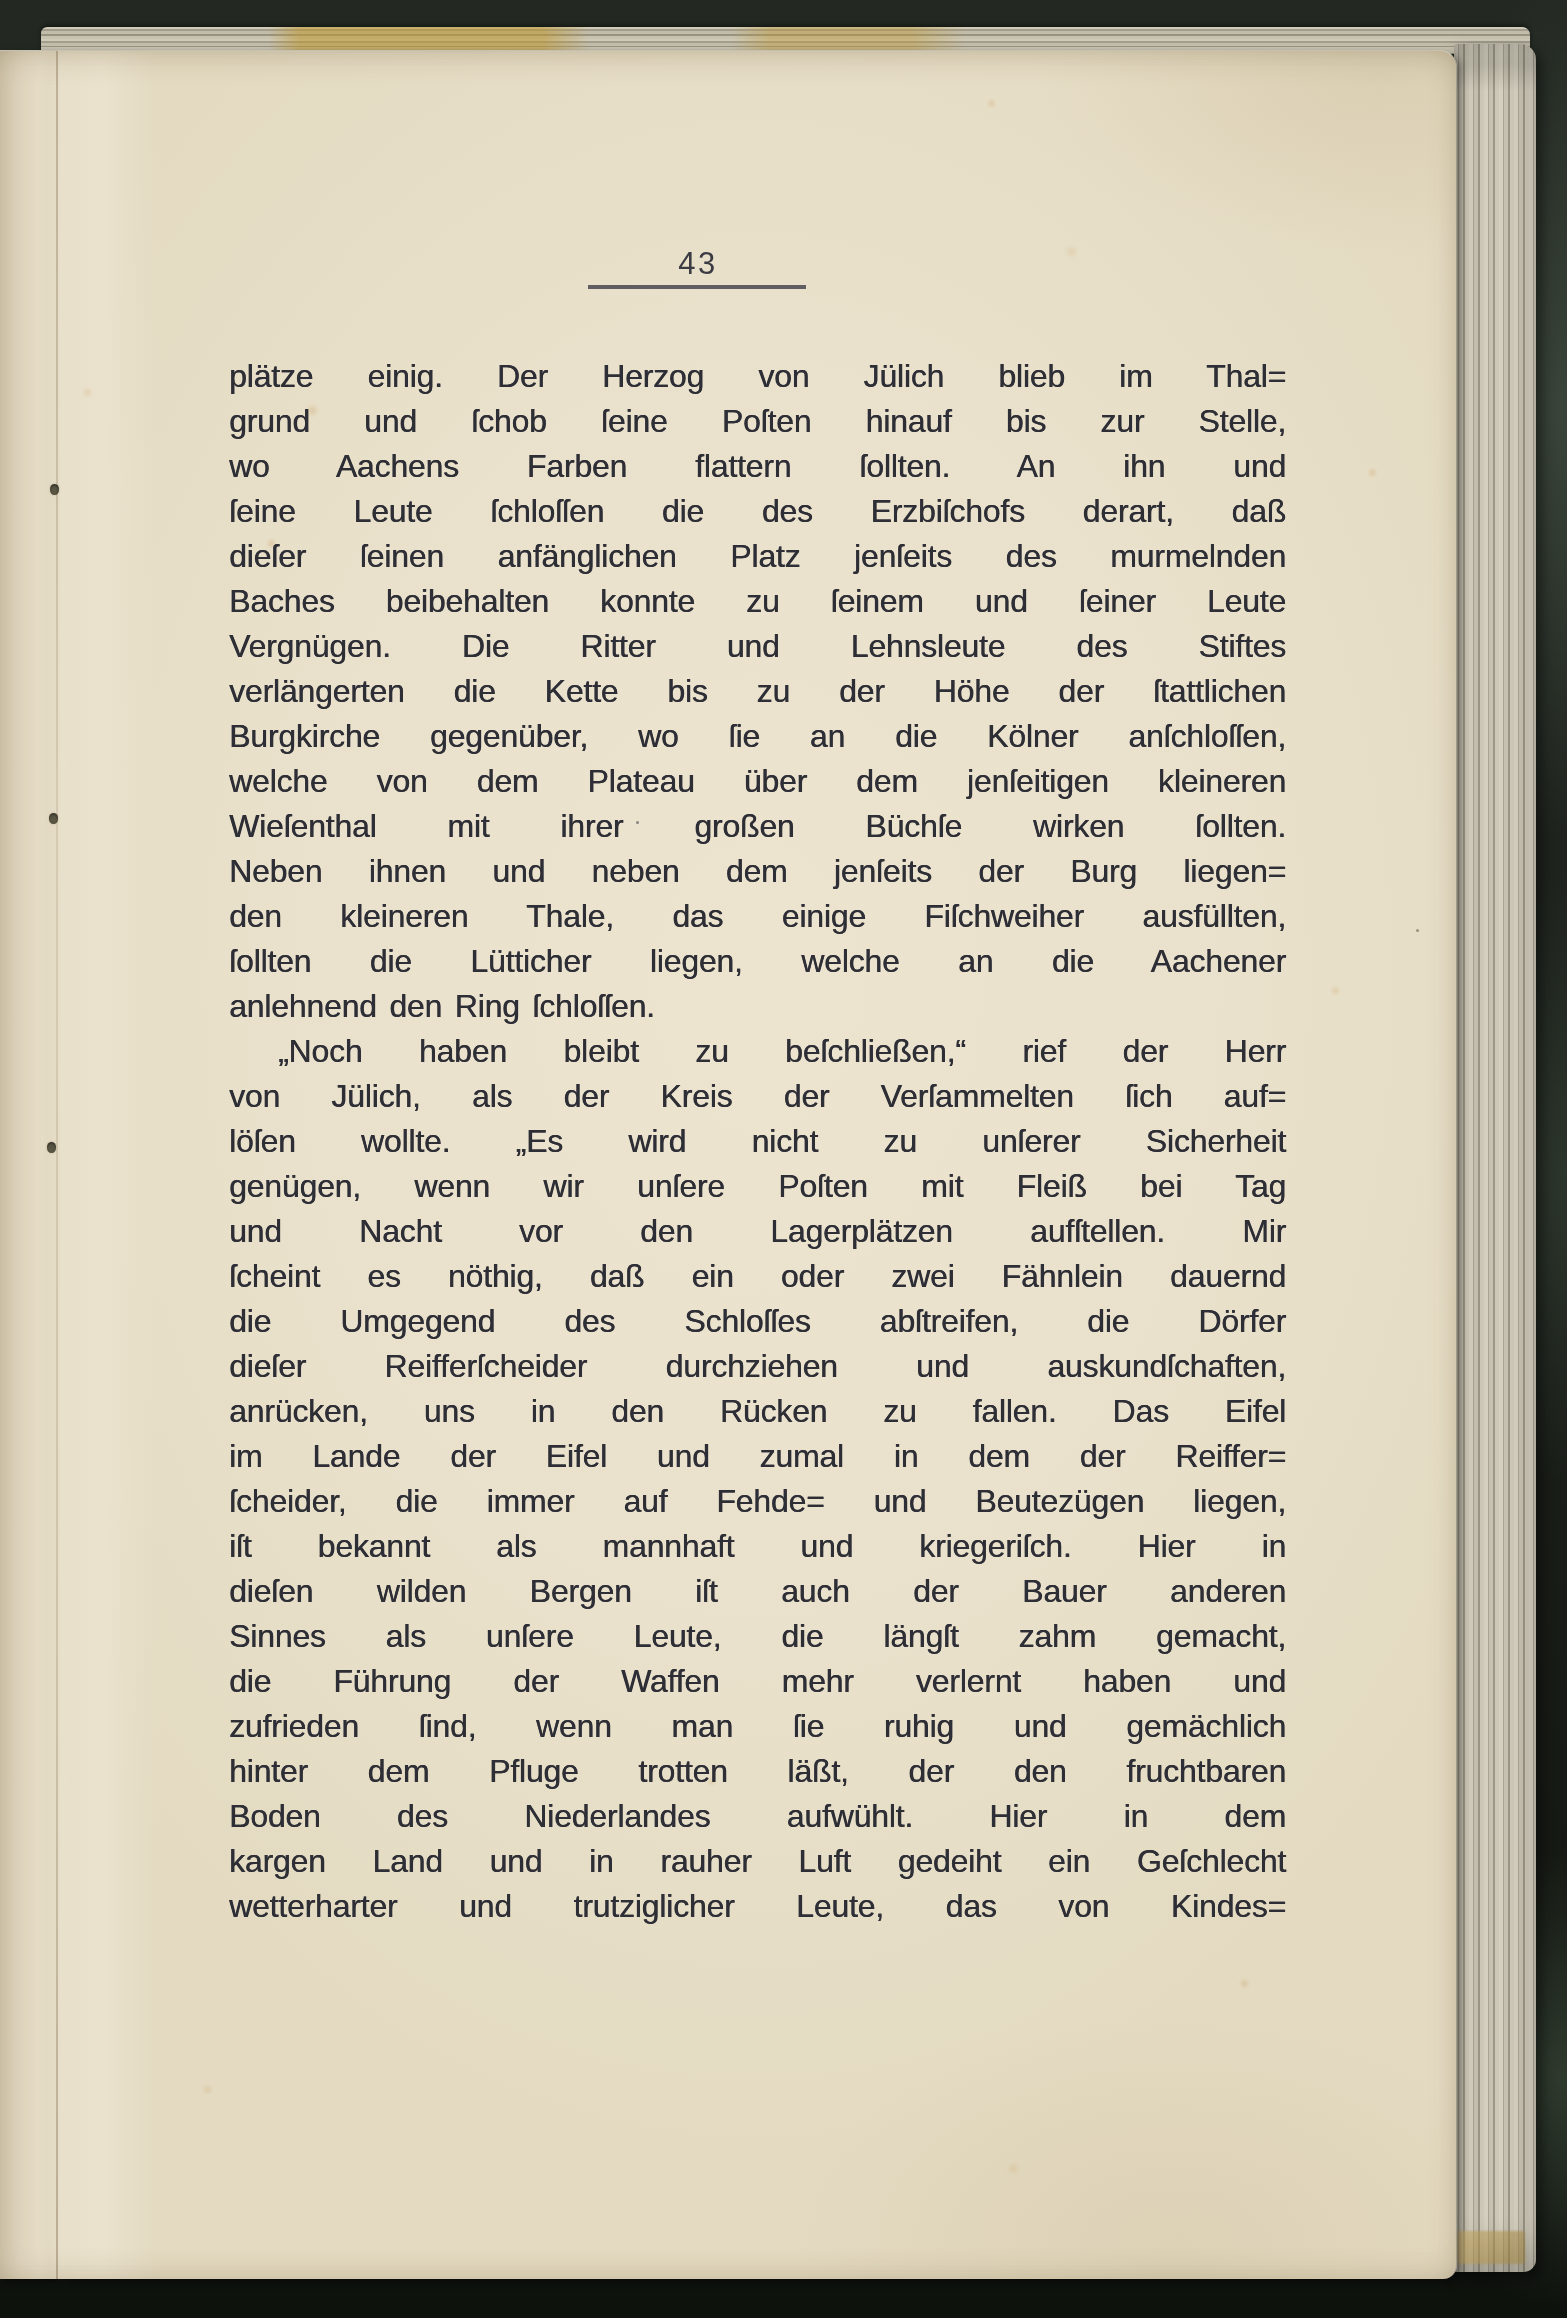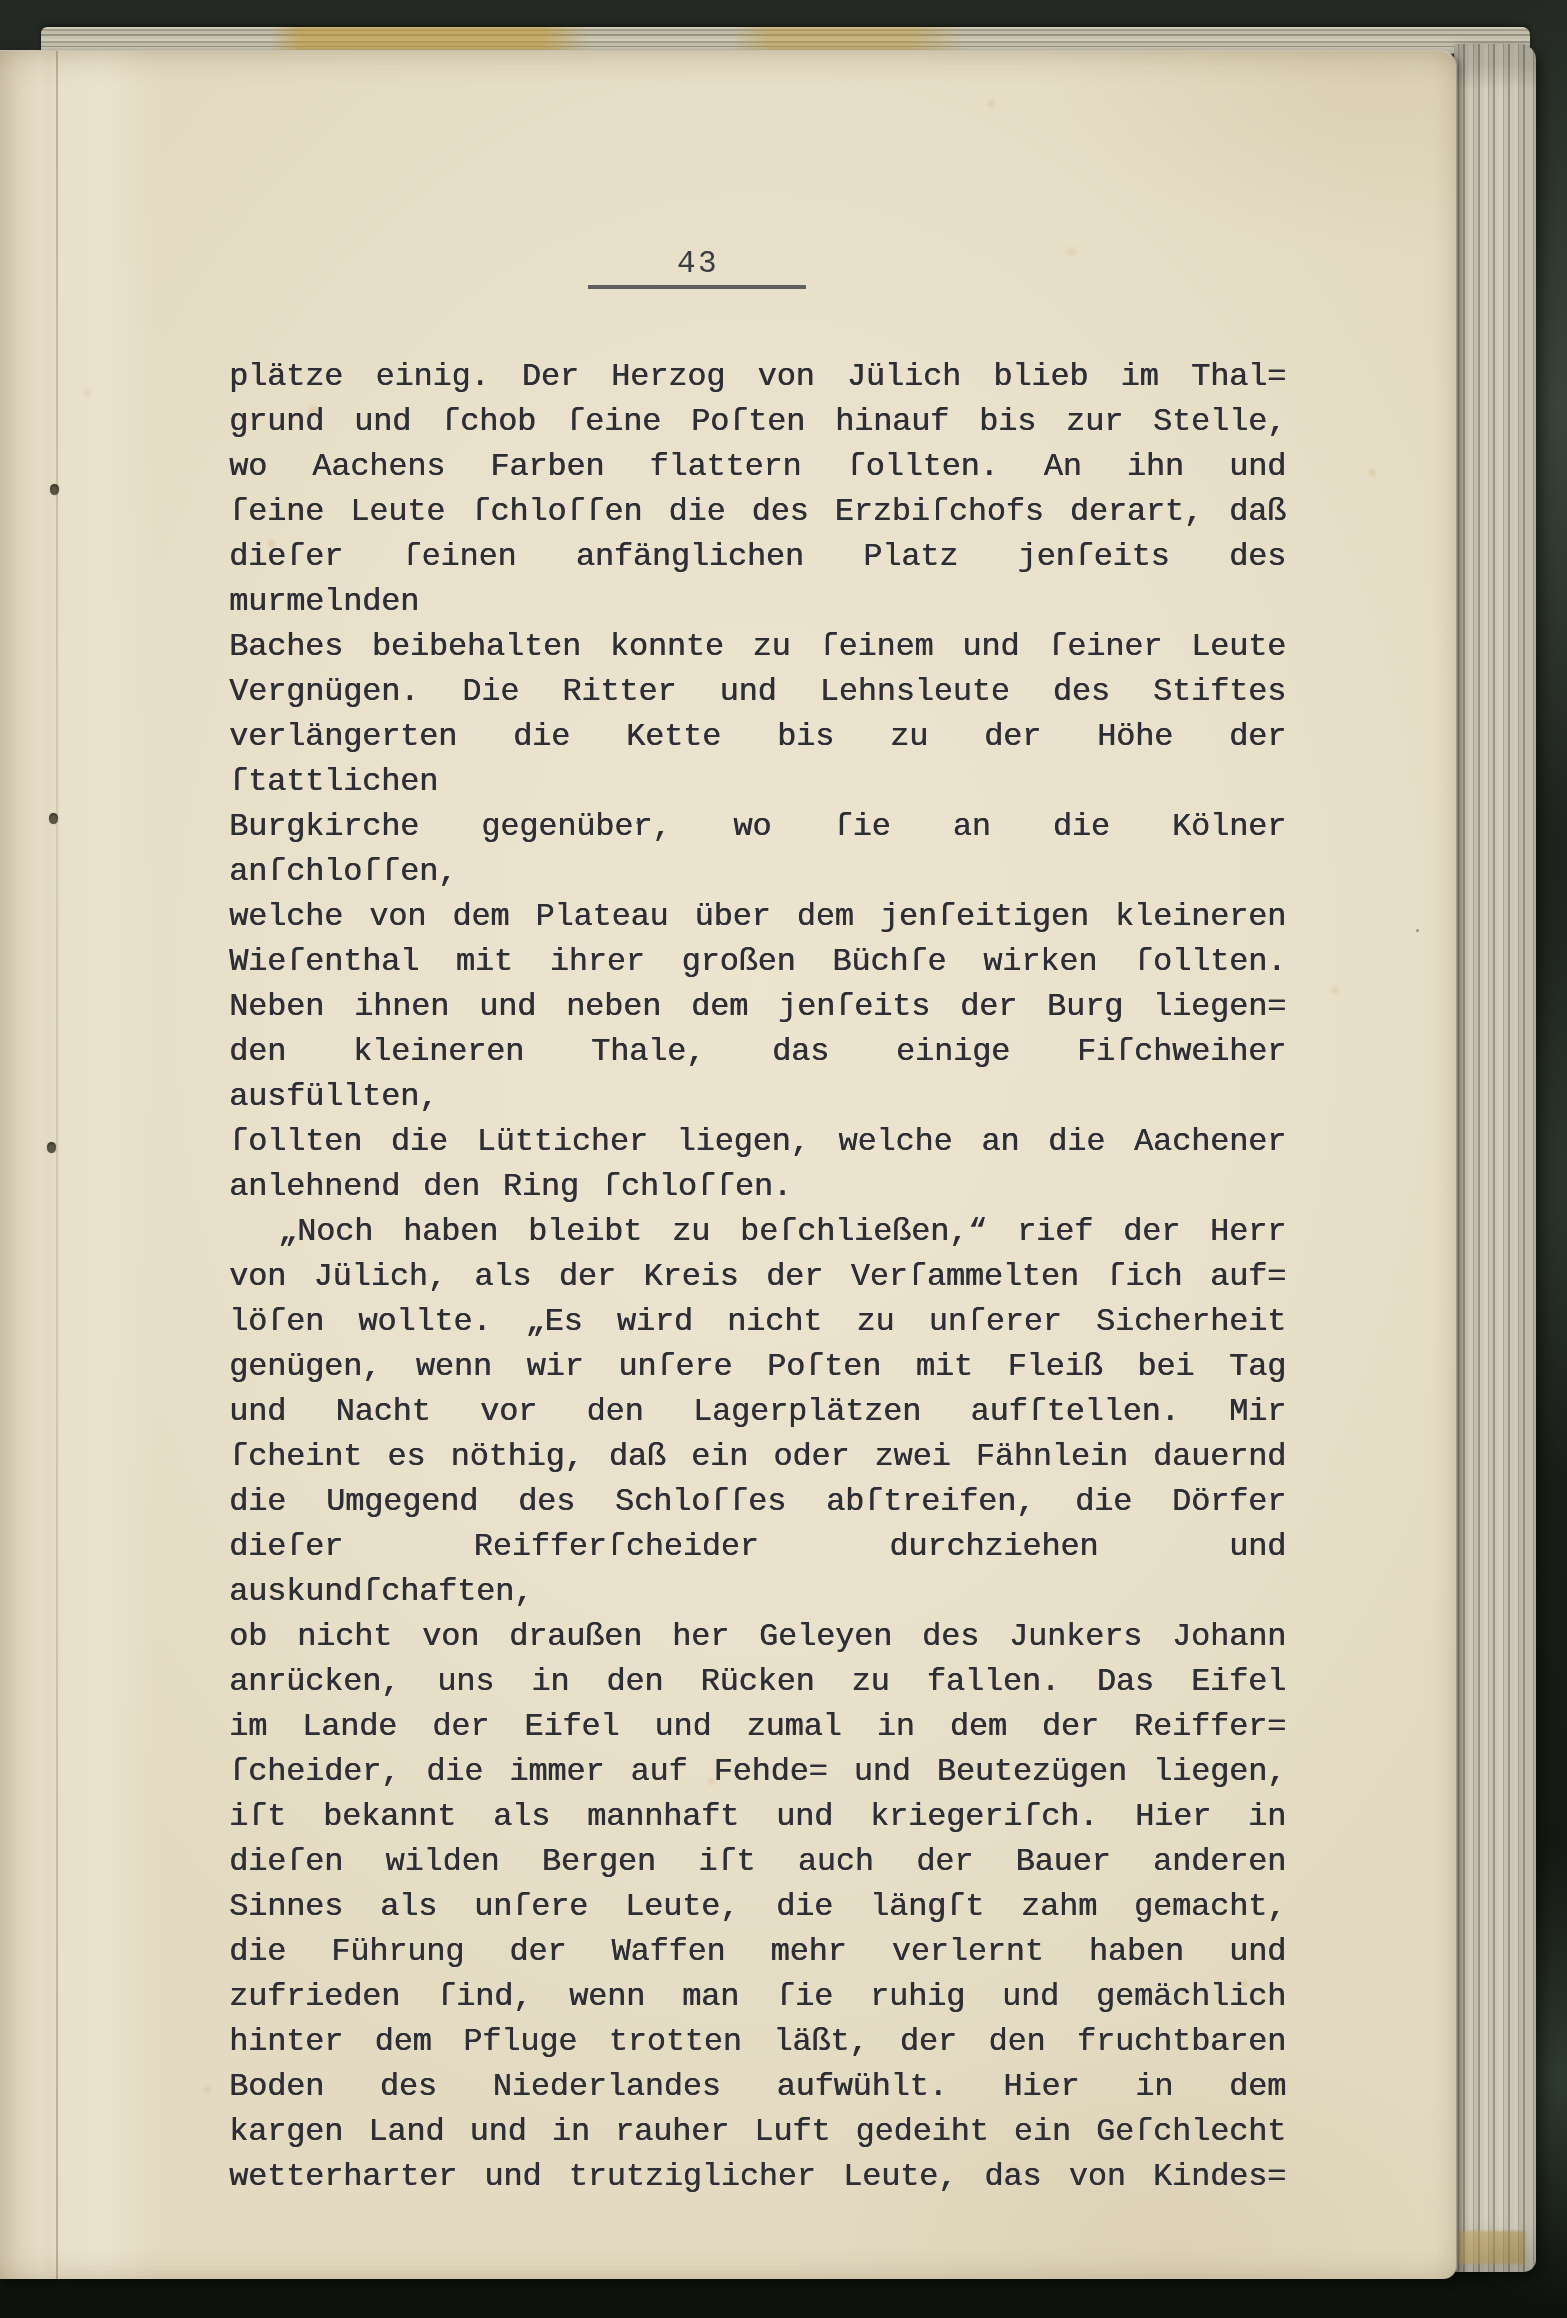--- a/index.html
+++ b/index.html
@@ -1,18 +1,18 @@
 <!DOCTYPE html>
 <html style="font-size:12.5px"><head>
 <meta charset="utf-8">
 <style>
   html,body{margin:0;padding:0;background:#0e120d;}
   .scene{
     position:relative; width:1568px; height:2319px; overflow:hidden;
-    font-family:Liberation Mono, monospace;
+    font-family:Liberation Sans, sans-serif;
     background:
       radial-gradient(ellipse 204px 596px at 1561px 408px, #3a443a 0%, rgba(58,68,58,0) 72%),
       radial-gradient(ellipse 172px 439px at 1565px 1176px, #2c352c 0%, rgba(44,53,44,0) 70%),
       radial-gradient(ellipse 235px 329px at 1560px 2077px, #2f3a2e 0%, rgba(47,58,46,0) 70%),
       linear-gradient(180deg, #232922 0%, #1d221c 45%, #161a14 78%, #0e120d 100%);
   }
   
   .top-stack{
     position:absolute; left:41px; top:27px; width:1489px; height:27px;
     border-radius:6.3px 7.8px 0 0;
@@ -148,21 +148,20 @@
         <div class="line">ſollten die Lütticher liegen, welche an die Aachener</div>
         <div class="line end">anlehnend den Ring ſchloſſen.</div>
         <div class="line indent">„Noch haben bleibt zu beſchließen,“ rief der Herr</div>
         <div class="line">von Jülich, als der Kreis der Verſammelten ſich auf=</div>
         <div class="line">löſen wollte.  „Es wird nicht zu unſerer Sicherheit</div>
         <div class="line">genügen, wenn wir unſere Poſten mit Fleiß bei Tag</div>
         <div class="line">und Nacht vor den Lagerplätzen aufſtellen.  Mir</div>
         <div class="line">ſcheint es nöthig, daß ein oder zwei Fähnlein dauernd</div>
         <div class="line">die Umgegend des Schloſſes abſtreifen, die Dörfer</div>
         <div class="line">dieſer Reifferſcheider durchziehen und auskundſchaften,</div>
-        <div class="line">ob nicht von draußen her Geleyen des Junkers Johann</div>
         <div class="line">anrücken, uns in den Rücken zu fallen.  Das Eifel</div>
         <div class="line">im Lande der Eifel und zumal in dem der Reiffer=</div>
         <div class="line">ſcheider, die immer auf Fehde= und Beutezügen liegen,</div>
         <div class="line">iſt bekannt als mannhaft und kriegeriſch.  Hier in</div>
         <div class="line">dieſen wilden Bergen iſt auch der Bauer anderen</div>
         <div class="line">Sinnes als unſere Leute, die längſt zahm gemacht,</div>
         <div class="line">die Führung der Waffen mehr verlernt haben und</div>
         <div class="line">zufrieden ſind, wenn man ſie ruhig und gemächlich</div>
         <div class="line">hinter dem Pfluge trotten läßt, der den fruchtbaren</div>
         <div class="line">Boden des Niederlandes aufwühlt.  Hier in dem</div>

